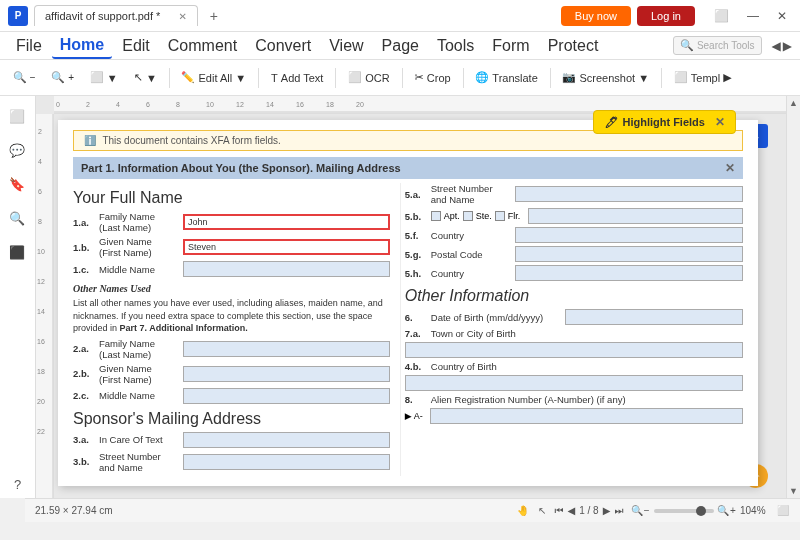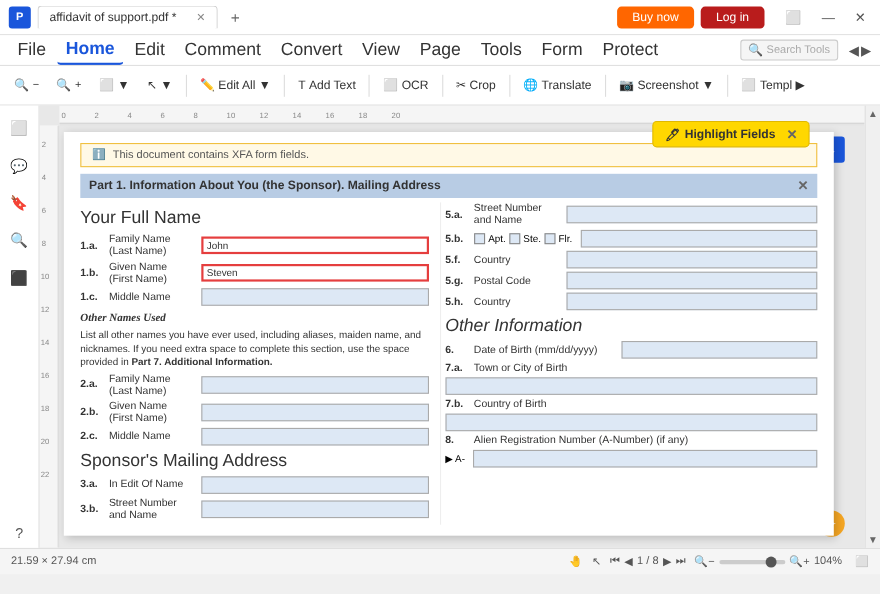--- a/index.html
+++ b/index.html
@@ -225,20 +225,21 @@
 
     
     .statusbar {
       height: 24px;
       background: #f5f5f5;
       border-top: 1px solid #ddd;
       display: flex; align-items: center;
       padding: 0 10px;
       font-size: 10px; color: #555;
       gap: 8px;
+      margin-left: 25px;
     }
     .statusbar-spacer { flex: 1; }
     .page-nav {
       display: flex; align-items: center; gap: 4px;
     }
     .zoom-area {
       display: flex; align-items: center; gap: 4px;
     }
     .zoom-slider {
       width: 60px; height: 4px; background: #ccc; border-radius: 2px;
@@ -509,21 +510,21 @@
           <div class="form-row">
             <span class="form-label-num">2.c.</span>
             <span class="form-label">Middle Name</span>
             <input class="form-input" value="" style="flex: 1 1 0%;">
           </div>
 
           <div class="section-title" style="margin-top:6px;">Sponsor's Mailing Address</div>
 
           <div class="form-row">
             <span class="form-label-num">3.a.</span>
-            <span class="form-label">In Edit Of Name</span>
+            <span class="form-label">In Care Of Text</span>
             <input class="form-input" value="" style="flex: 1 1 0%;">
           </div>
 
           <div class="form-row">
             <span class="form-label-num">3.b.</span>
             <span class="form-label">Street Number<br>and Name</span>
             <input class="form-input" value="" style="flex: 1 1 0%;">
           </div>
         </div>
 
@@ -578,21 +579,21 @@
 
           <div class="form-row">
             <span class="form-label-num">7.a.</span>
             <span class="form-label" style="min-width:130px;">Town or City of Birth</span>
           </div>
           <div class="form-row">
             <input class="form-input" value="" style="flex: 1 1 0%; width: 100%;">
           </div>
 
           <div class="form-row">
-            <span class="form-label-num">7.b.</span>
+            <span class="form-label-num">4.b.</span>
             <span class="form-label" style="min-width:130px;">Country of Birth</span>
           </div>
           <div class="form-row">
             <input class="form-input" value="" style="flex: 1 1 0%; width: 100%;">
           </div>
 
           <div class="form-row">
             <span class="form-label-num">8.</span>
             <span class="form-label" style="min-width:130px;">Alien Registration Number (A-Number) (if any)</span>
           </div>

